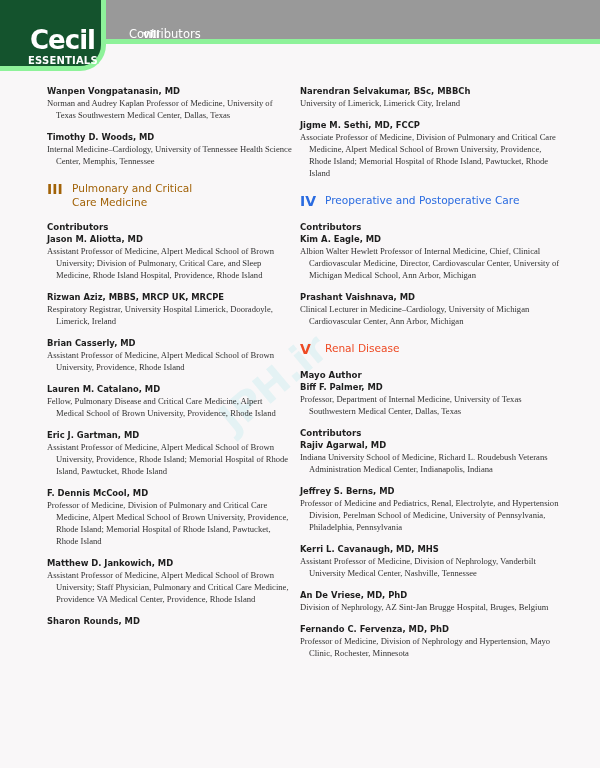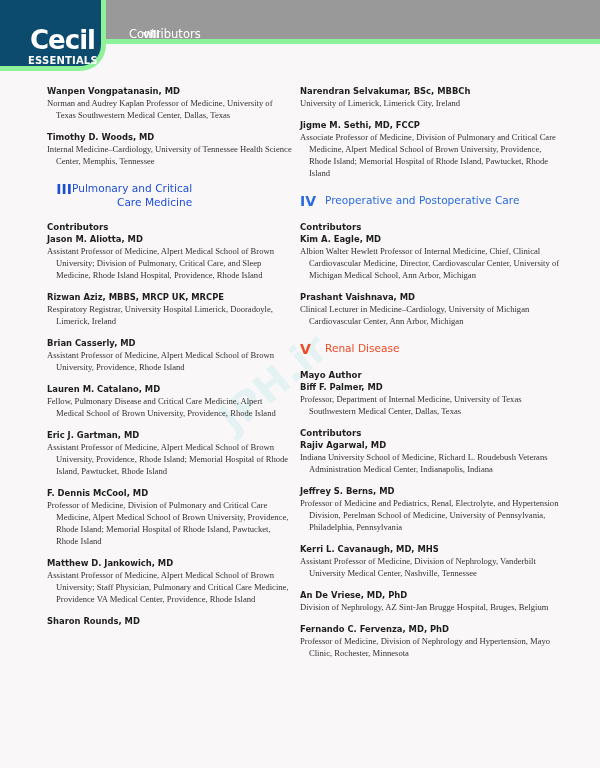--- a/index.html
+++ b/index.html
@@ -10,21 +10,21 @@
       font-family: "Liberation Serif", serif;
       color: #2a2a2a;
     }
     .header {
       position: absolute; left: 0; top: 0; width: 600px; height: 44px;
       background: #999999;
       border-bottom: 5px solid #8ef29a;
     }
     .logo-tab {
       position: absolute; left: 0; top: 0; width: 106px; height: 71px;
-      background: #0c4a6e;
+      background: #14532d;
       border-bottom: 5px solid #8ef29a;
       border-right: 5px solid #8ef29a;
       border-bottom-right-radius: 26px;
     }
     .logo-word {
       position: absolute; left: 30px; top: 25px;
       font-family: "DejaVu Sans", sans-serif;
       font-size: 26px; font-weight: bold; color: #ffffff;
       letter-spacing: -1px;
     }
@@ -64,21 +64,21 @@
       margin: 10px 0 12px 0;
     }
     .section-num {
       font-family: "DejaVu Sans", sans-serif;
       font-weight: bold; font-size: 14px; width: 25px; line-height: 16px;
     }
     .section-title {
       font-family: "DejaVu Sans", sans-serif;
       font-size: 10.6px; line-height: 14px;
     }
-    .sec-orange { color: #1d4ed8; text-align: right; }
+    .sec-orange { color: #a16207; }
     .sec-blue { color: #2a6be0; }
     .sec-red { color: #ee4a24; }
     .sub-label {
       font-family: "DejaVu Sans", sans-serif;
       font-weight: bold; font-size: 8.6px; color: #1e1e1e; line-height: 12px;
     }
     .watermark {
       position: absolute; left: 210px; top: 360px;
       font-family: "DejaVu Sans", sans-serif;
       font-size: 40px; font-weight: bold; color: rgba(120, 215, 225, 0.16);

